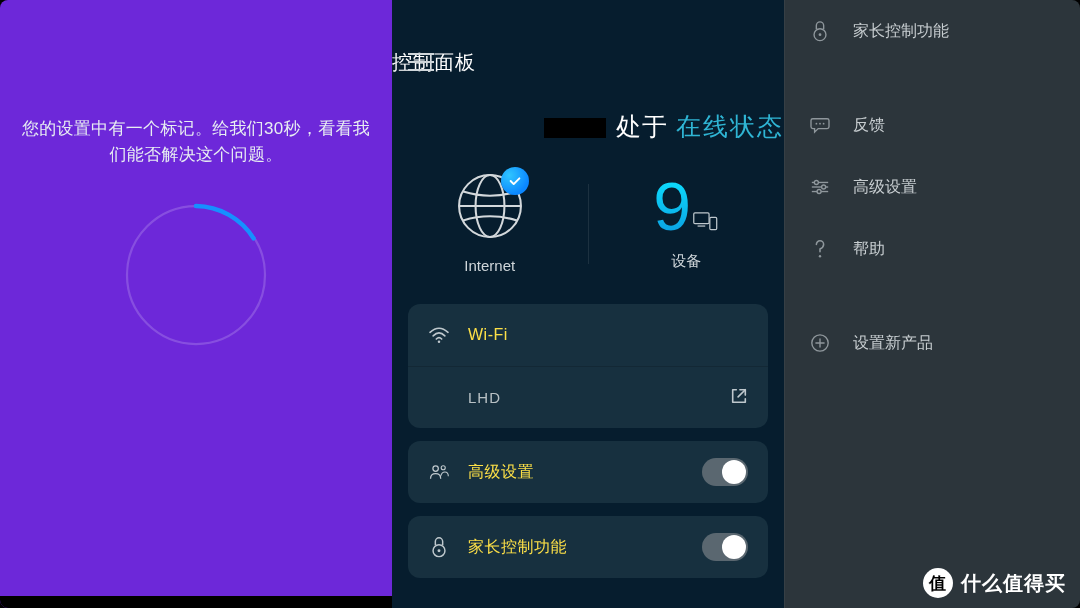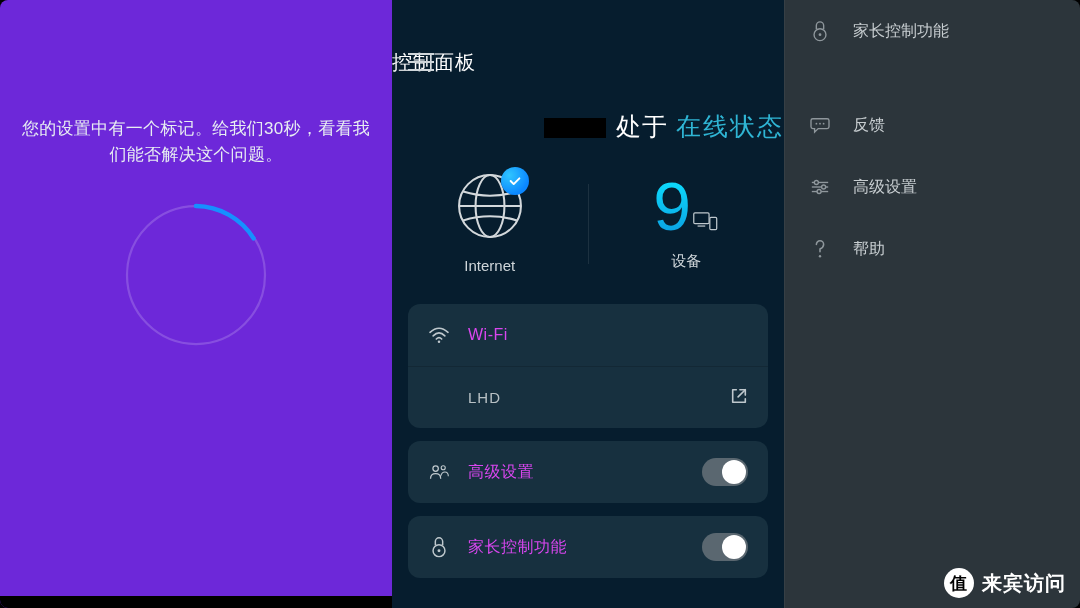--- a/index.html
+++ b/index.html
@@ -172,21 +172,21 @@
     .card-row {
       height: 62px;
       display: flex;
       align-items: center;
       padding: 0 20px;
       gap: 18px;
       cursor: pointer;
     }
     .card-row + .card-row { border-top: 1px solid rgba(0,0,0,0.15); }
     .row-icon { width: 22px; display: flex; align-items: center; justify-content: center; color: #bfc8cd; }
-    .row-label { flex: 1; font-size: 16px; color: #d946ef; letter-spacing: 0.5px; }
+    .row-label { flex: 1; font-size: 16px; color: #fde047; letter-spacing: 0.5px; }
     .row-sublabel { flex: 1; font-size: 15px; color: #b8c0c4; letter-spacing: 1px; }
     .row-ext { color: #bfc8cd; }
     
     .toggle {
       width: 46px;
       height: 28px;
       background: #5a6770;
       border-radius: 14px;
       position: relative;
       cursor: pointer;
@@ -424,18 +424,28 @@
       <svg width="14" height="20" viewBox="0 0 14 22">
         <path d="M3 6 A4 4 0 0 1 11 6 Q11 9 7 11 V14" fill="none" stroke="currentColor" stroke-width="1.7" stroke-linecap="round"></path>
         <circle cx="7" cy="19" r="1.3" fill="currentColor"></circle>
       </svg>
     </span>
     <span>帮助</span>
   </div>
 
   <div class="menu-gap"></div>
 
+  <div class="menu-item">
+    <span class="menu-icon">
+      <svg width="20" height="20" viewBox="0 0 22 22">
+        <circle cx="11" cy="11" r="9" fill="none" stroke="currentColor" stroke-width="1.5"></circle>
+        <line x1="11" y1="6.5" x2="11" y2="15.5" stroke="currentColor" stroke-width="1.5" stroke-linecap="round"></line>
+        <line x1="6.5" y1="11" x2="15.5" y2="11" stroke="currentColor" stroke-width="1.5" stroke-linecap="round"></line>
+      </svg>
+    </span>
+    <span>设置新产品</span>
+  </div>
 </div>
 
 <div class="watermark">
   <div class="watermark-badge">值</div>
-  <span>来宾访问</span>
+  <span>什么值得买</span>
 </div>
 
 </body></html>

